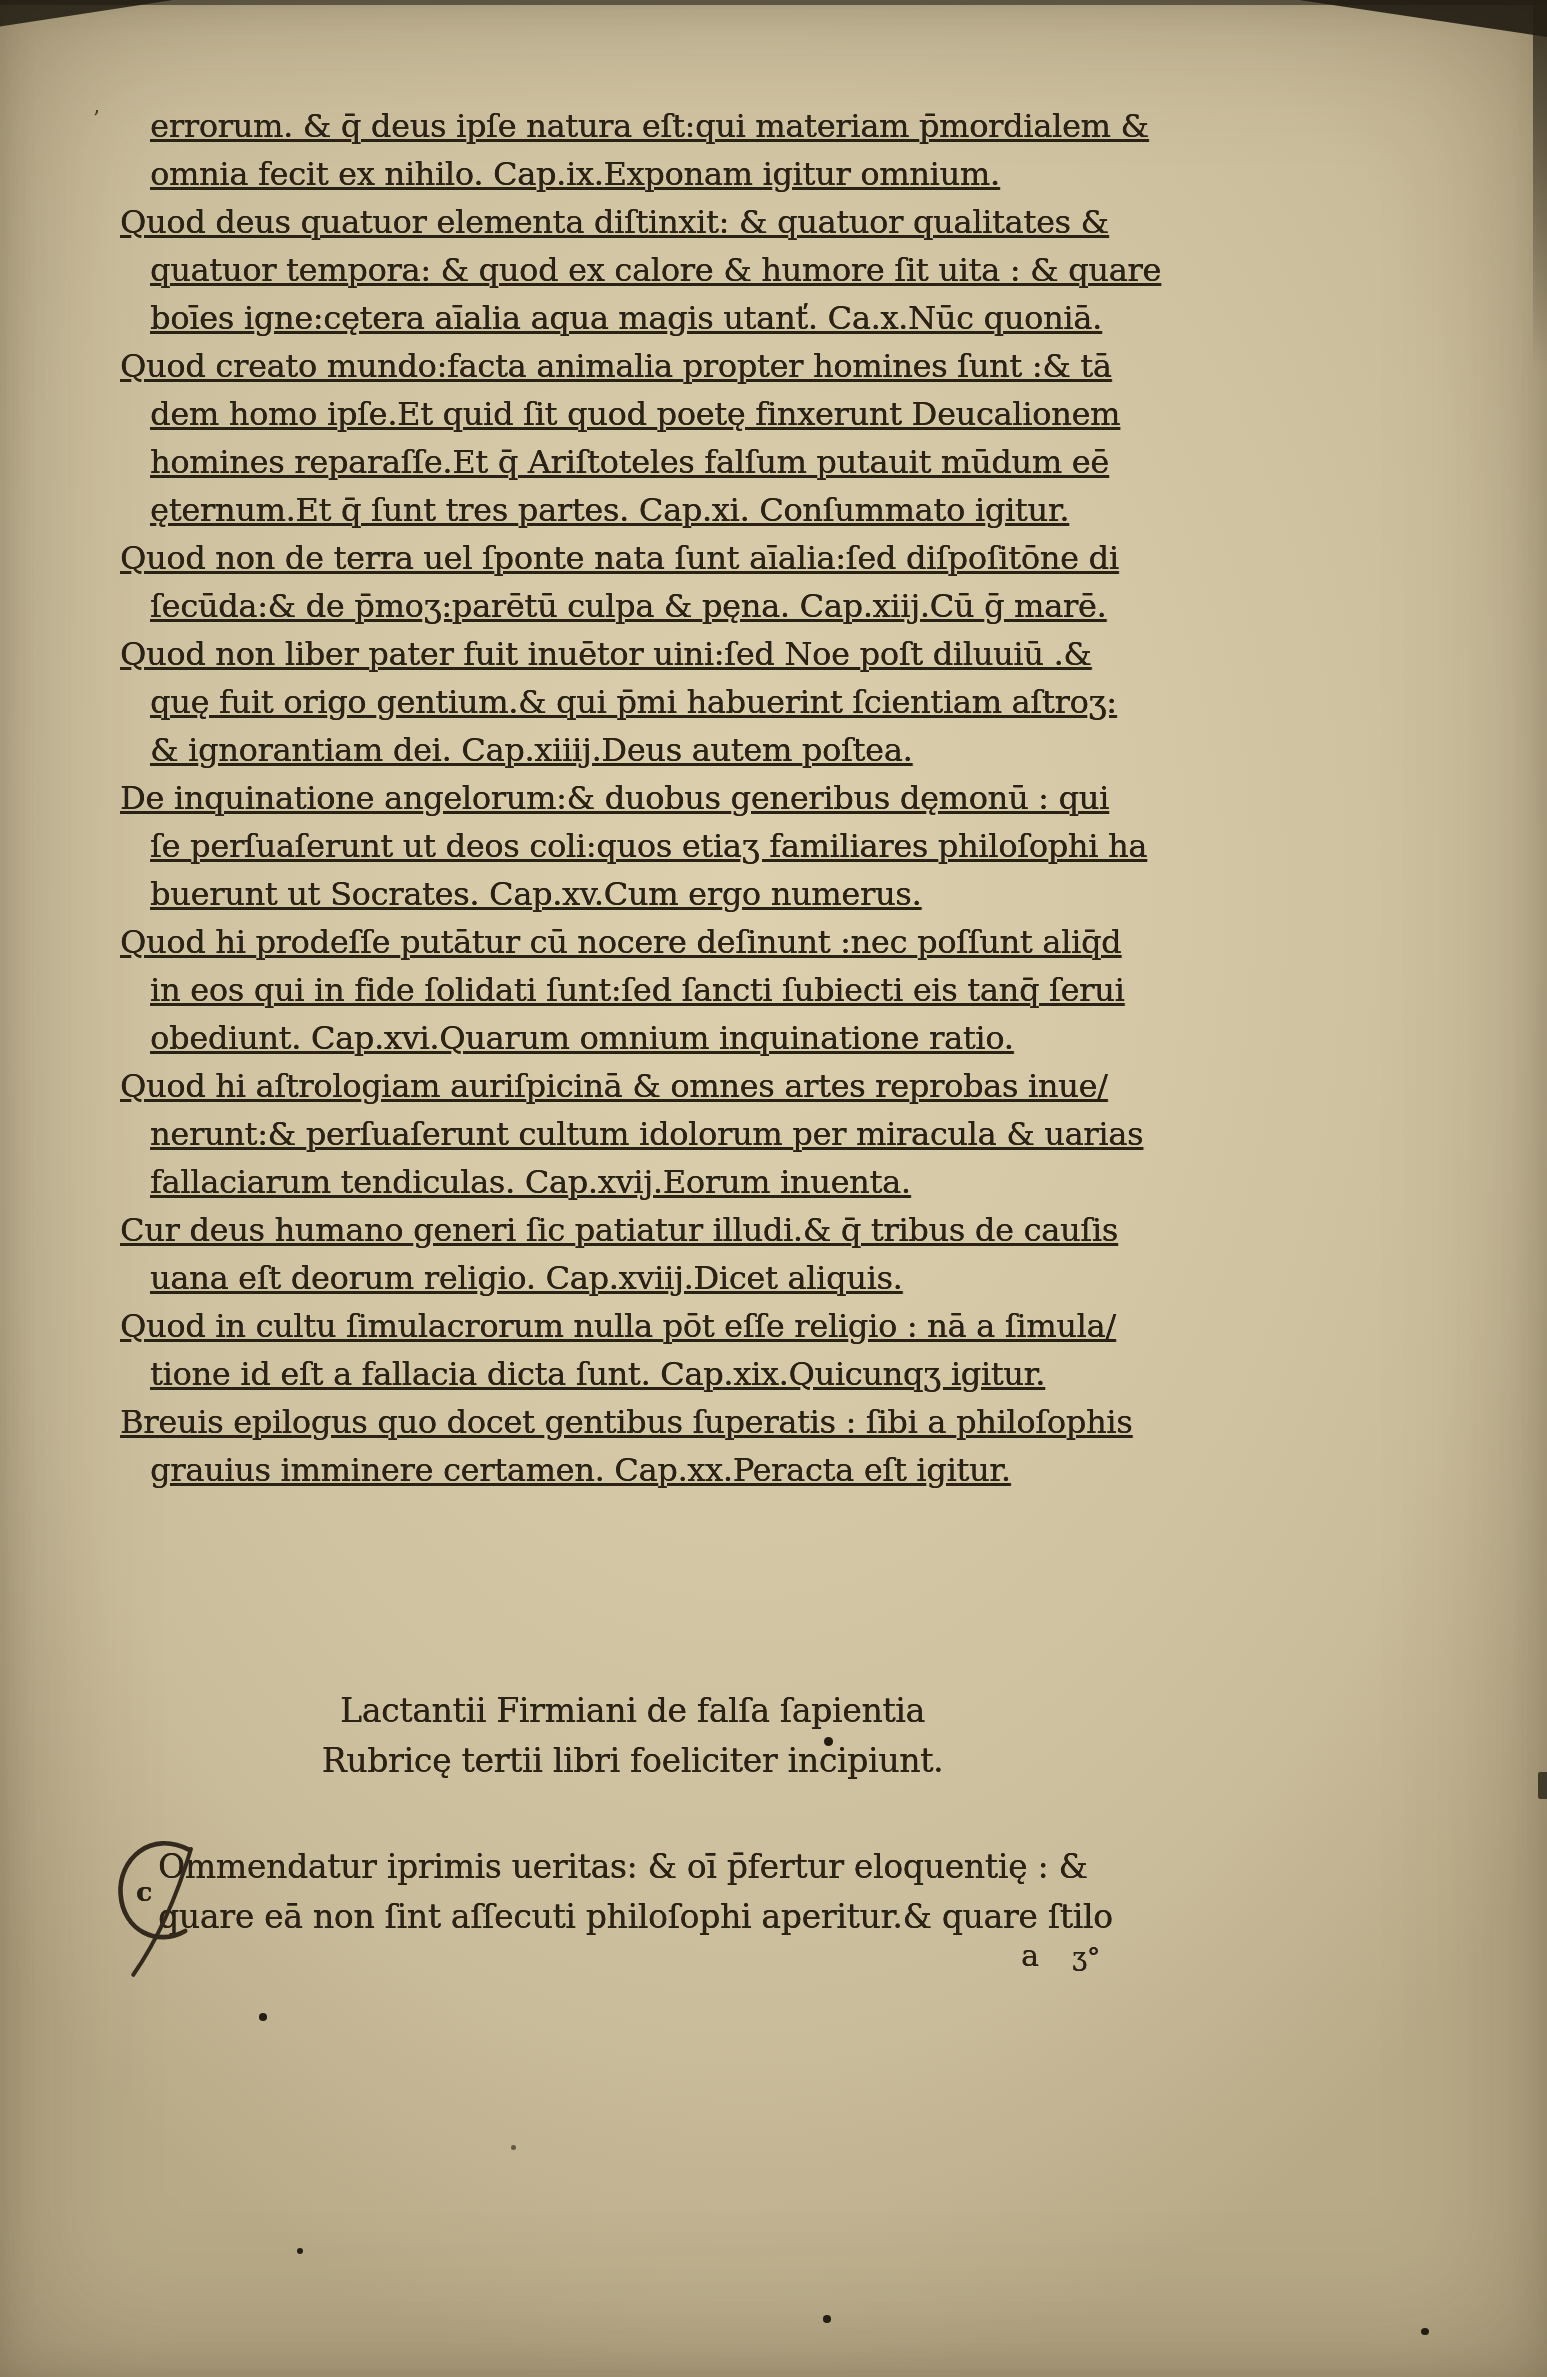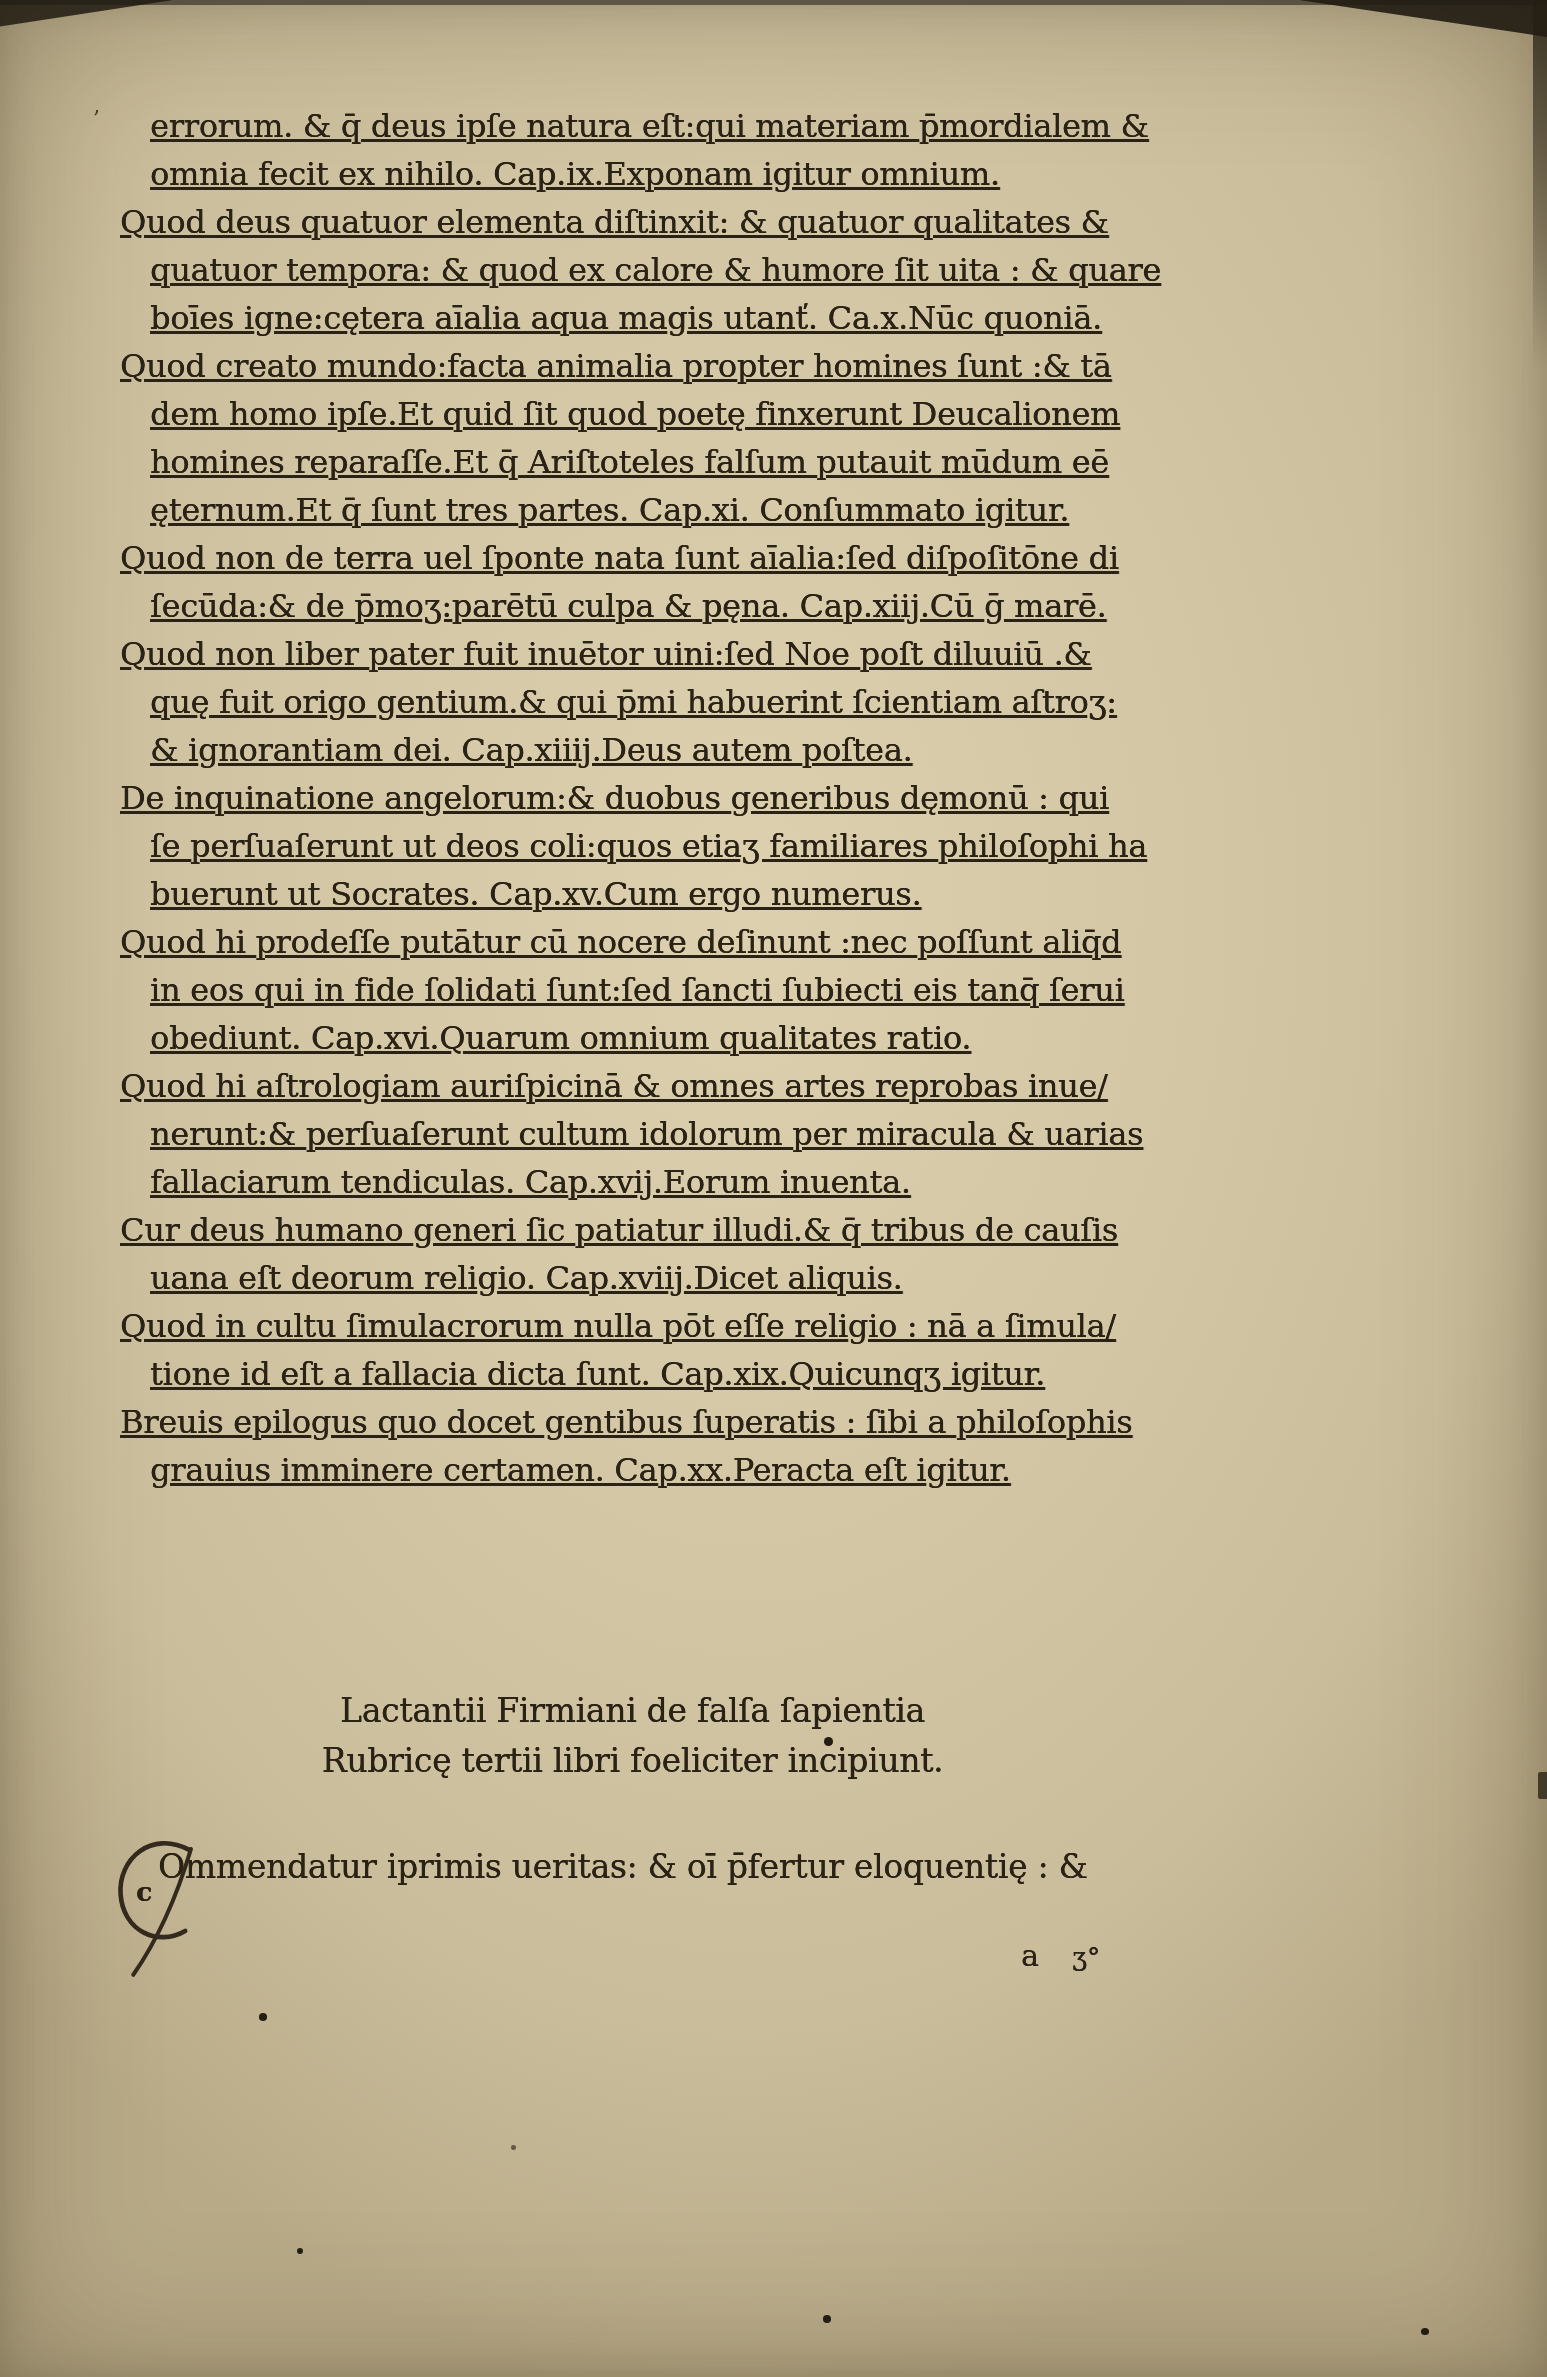--- a/index.html
+++ b/index.html
@@ -98,21 +98,21 @@
     <div class="line">Quod non de terra uel ſponte nata ſunt aīalia:ſed diſpoſitōne di</div>
     <div class="line indent">ſecūda:&amp; de p̄moʒ:parētū culpa &amp; pęna. Cap.xiij.Cū ḡ marē.</div>
     <div class="line">Quod non liber pater fuit inuētor uini:ſed Noe poſt diluuiū .&amp;</div>
     <div class="line indent">quę fuit origo gentium.&amp; qui p̄mi habuerint ſcientiam aſtroʒ:</div>
     <div class="line indent">&amp; ignorantiam dei. Cap.xiiij.Deus autem poſtea.</div>
     <div class="line">De inquinatione angelorum:&amp; duobus generibus dęmonū : qui</div>
     <div class="line indent">ſe perſuaſerunt ut deos coli:quos etiaʒ familiares philoſophi ha</div>
     <div class="line indent">buerunt ut Socrates. Cap.xv.Cum ergo numerus.</div>
     <div class="line">Quod hi prodeſſe putātur cū nocere deſinunt :nec poſſunt aliq̄d</div>
     <div class="line indent">in eos qui in fide ſolidati ſunt:ſed ſancti ſubiecti eis tanq̄ ſerui</div>
-    <div class="line indent">obediunt. Cap.xvi.Quarum omnium qualitates ratio.</div>
+    <div class="line indent">obediunt. Cap.xvi.Quarum omnium inquinatione ratio.</div>
     <div class="line">Quod hi aſtrologiam auriſpicinā &amp; omnes artes reprobas inue/</div>
     <div class="line indent">nerunt:&amp; perſuaſerunt cultum idolorum per miracula &amp; uarias</div>
     <div class="line indent">fallaciarum tendiculas. Cap.xvij.Eorum inuenta.</div>
     <div class="line">Cur deus humano generi ſic patiatur illudi.&amp; q̄ tribus de cauſis</div>
     <div class="line indent">uana eſt deorum religio. Cap.xviij.Dicet aliquis.</div>
     <div class="line">Quod in cultu ſimulacrorum nulla pōt eſſe religio : nā a ſimula/</div>
     <div class="line indent">tione id eſt a fallacia dicta ſunt. Cap.xix.Quicunqʒ igitur.</div>
     <div class="line">Breuis epilogus quo docet gentibus ſuperatis : ſibi a philoſophis</div>
     <div class="line indent">grauius imminere certamen. Cap.xx.Peracta eſt igitur.</div>
   </div>
@@ -125,20 +125,21 @@
 <div class="incipit">
   <div class="initial-wrap">
     <svg viewBox="0 0 190 260">
       <path d="M 138 28 C 70 -8 14 44 18 104 C 22 168 82 196 130 168" fill="none" stroke="#33291c" stroke-width="8" stroke-linecap="round"></path>
       <path d="M 140 26 C 118 100 86 178 40 244" fill="none" stroke="#33291c" stroke-width="7" stroke-linecap="round"></path>
     </svg>
     <span class="guide-letter">c</span>
   </div>
   <div class="para-lines">
     <div class="line">Ommendatur iprimis ueritas: &amp; oī p̄fertur eloquentię : &amp;</div>
+    <div class="line">quare eā non ſint aſſecuti philoſophi aperitur.&amp; quare ſtilo</div>
   </div>
 </div>
 
 <div class="signature">
   <span>a</span><span class="sig-mark">ʒ°</span>
 </div>
 
 <div class="speck s1"></div>
 <div class="speck s2"></div>
 <div class="speck s3"></div>

